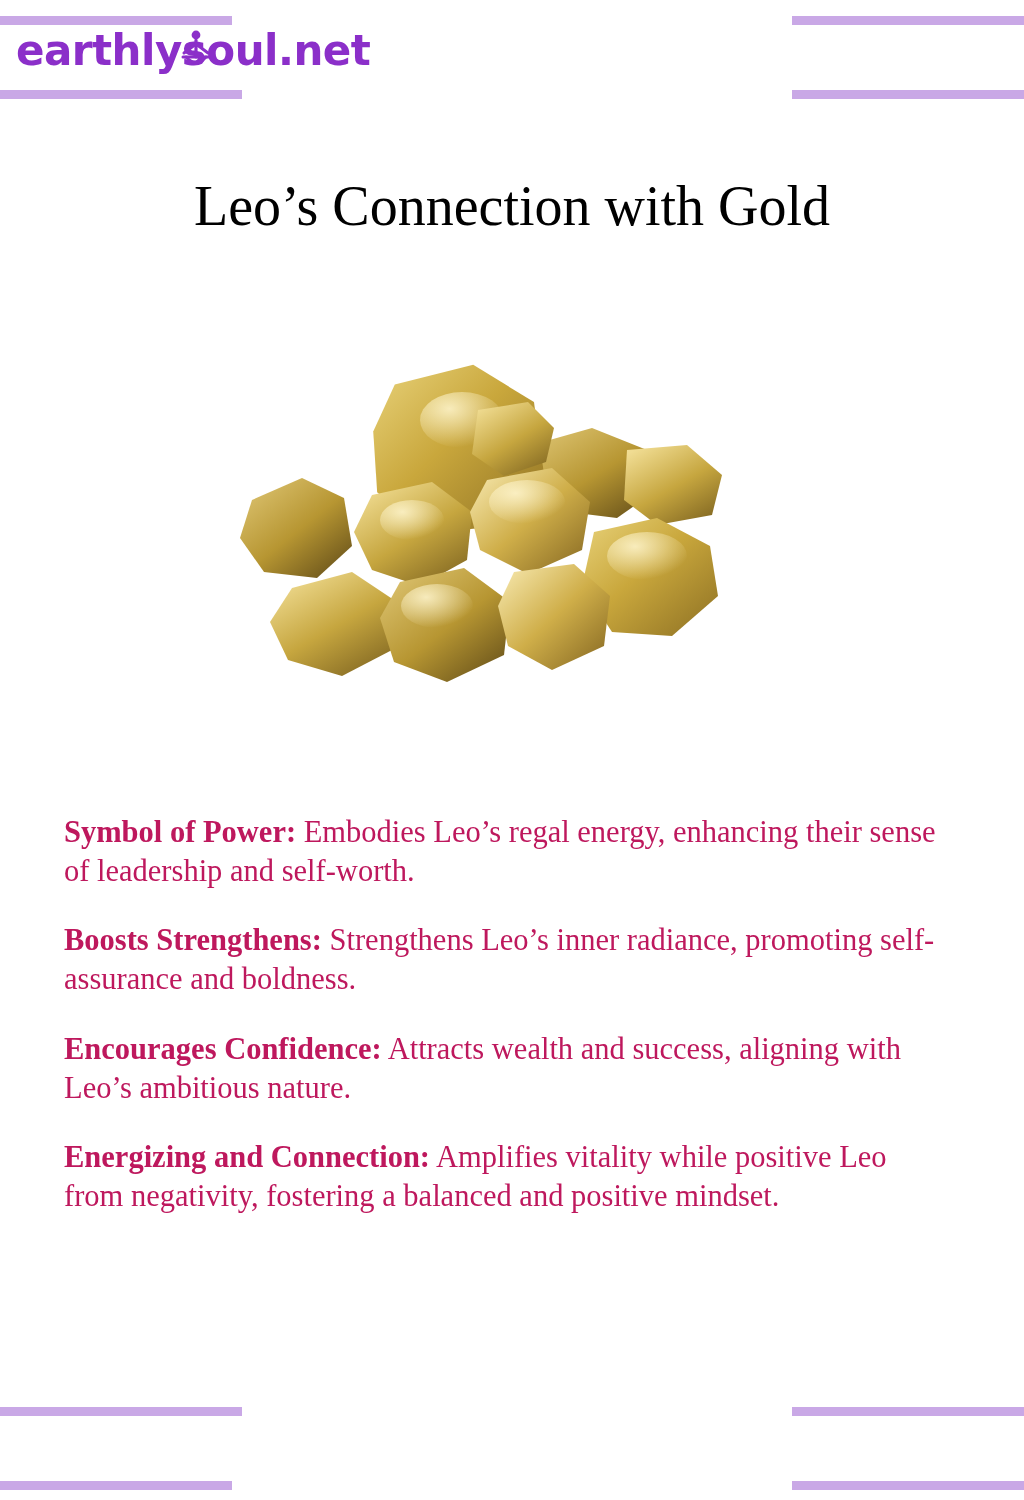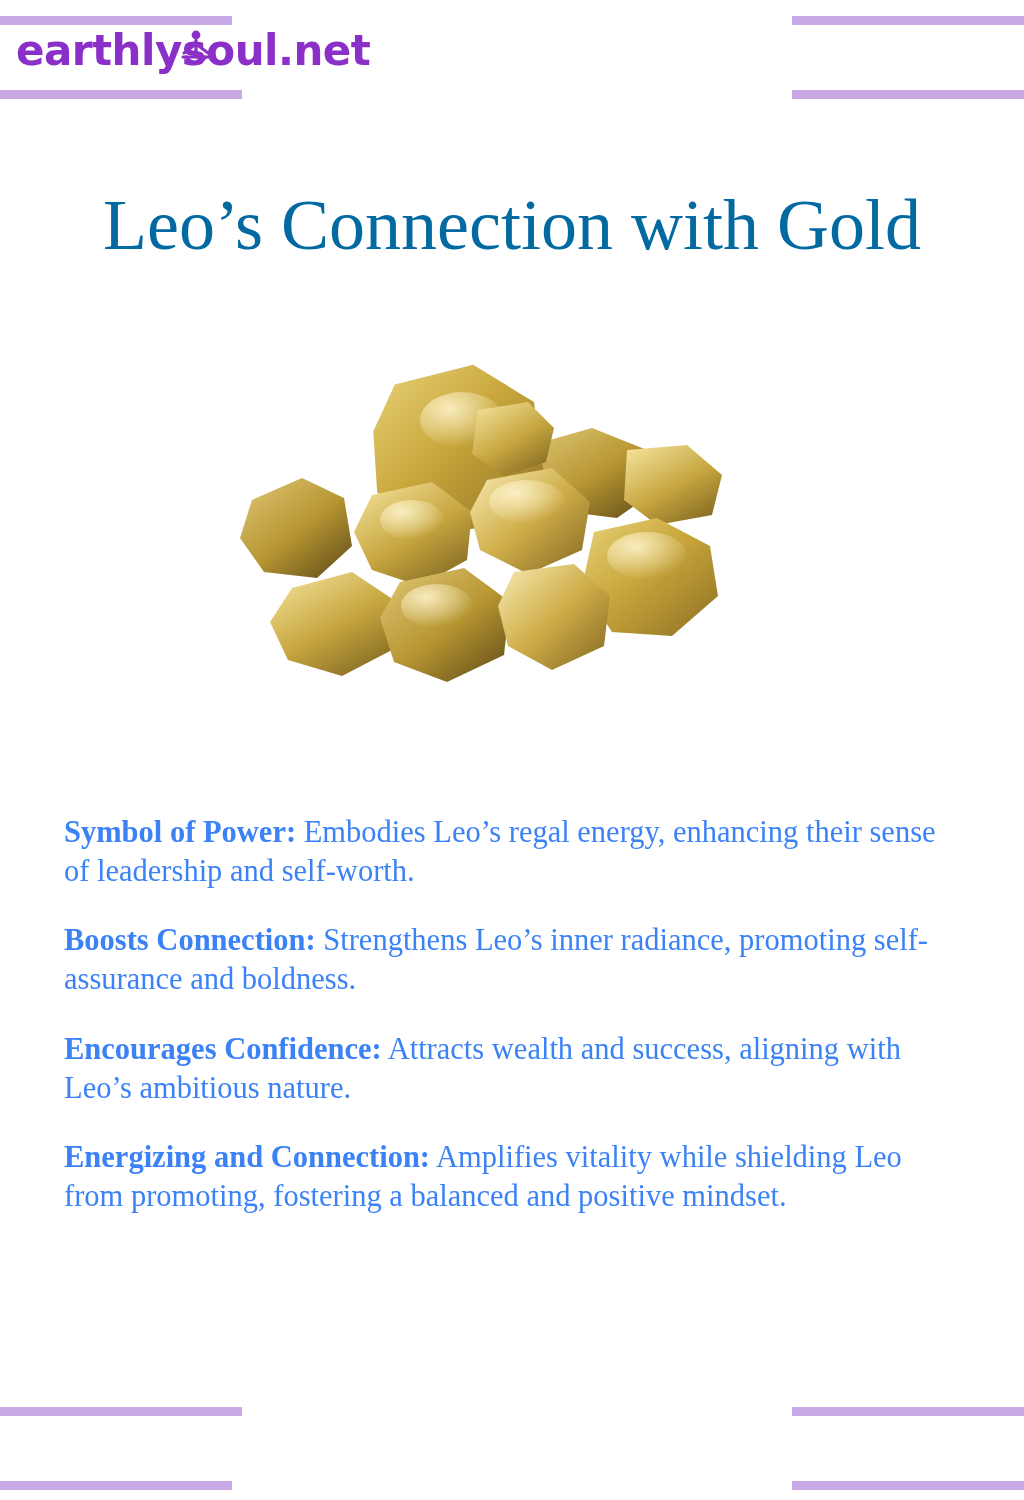--- a/index.html
+++ b/index.html
@@ -59,23 +59,23 @@
   }
 
   
   .title {
     position: absolute;
     top: 136px;
     left: 60px;
     width: 904px;
     text-align: center;
     font-family: "Liberation Serif", serif;
-    font-size: 72px;
+    font-size: 56px;
     line-height: 1.15;
-    color: #0369a1;
+    color: #000000;
     font-weight: 400;
   }
 
   
   .photo {
     position: absolute;
     top: 350px;
     left: 50%;
     transform: translateX(-50%);
     width: 560px;
@@ -85,21 +85,21 @@
   
   .content {
     position: absolute;
     top: 782px;
     left: 64px;
     width: 880px;
   }
   .para {
     font-size: 30.5px;
     line-height: 1.28;
-    color: #3b82f6;
+    color: #be185d;
     margin-bottom: 29px;
     font-family: "Liberation Serif", serif;
   }
   .para:last-child { margin-bottom: 0; }
   .para .lead {
     font-weight: 700;
   }
 </style>
 </head>
 <body>
@@ -181,21 +181,21 @@
   <path d="M282 222 L342 214 L378 246 L372 296 L320 320 L276 296 L266 256 Z" fill="url(#g4)"></path>
 
   <path d="M246 60 L296 52 L322 78 L314 112 L272 126 L240 104 Z" fill="url(#g2)"></path>
 </svg>
 
 <div class="content">
   <p class="para">
     <span class="lead">Symbol of Power:</span><span> Embodies Leo’s regal energy, enhancing their sense of leadership and self-worth.</span>
   </p>
   <p class="para">
-    <span class="lead">Boosts Connection:</span><span> Strengthens Leo’s inner radiance, promoting self-assurance and boldness.</span>
+    <span class="lead">Boosts Strengthens:</span><span> Strengthens Leo’s inner radiance, promoting self-assurance and boldness.</span>
   </p>
   <p class="para">
     <span class="lead">Encourages Confidence:</span><span> Attracts wealth and success, aligning with Leo’s ambitious nature.</span>
   </p>
   <p class="para">
-    <span class="lead">Energizing and Connection:</span><span> Amplifies vitality while shielding Leo from promoting, fostering a balanced and positive mindset.</span>
+    <span class="lead">Energizing and Connection:</span><span> Amplifies vitality while positive Leo from negativity, fostering a balanced and positive mindset.</span>
   </p>
 </div>
 
 </body></html>

